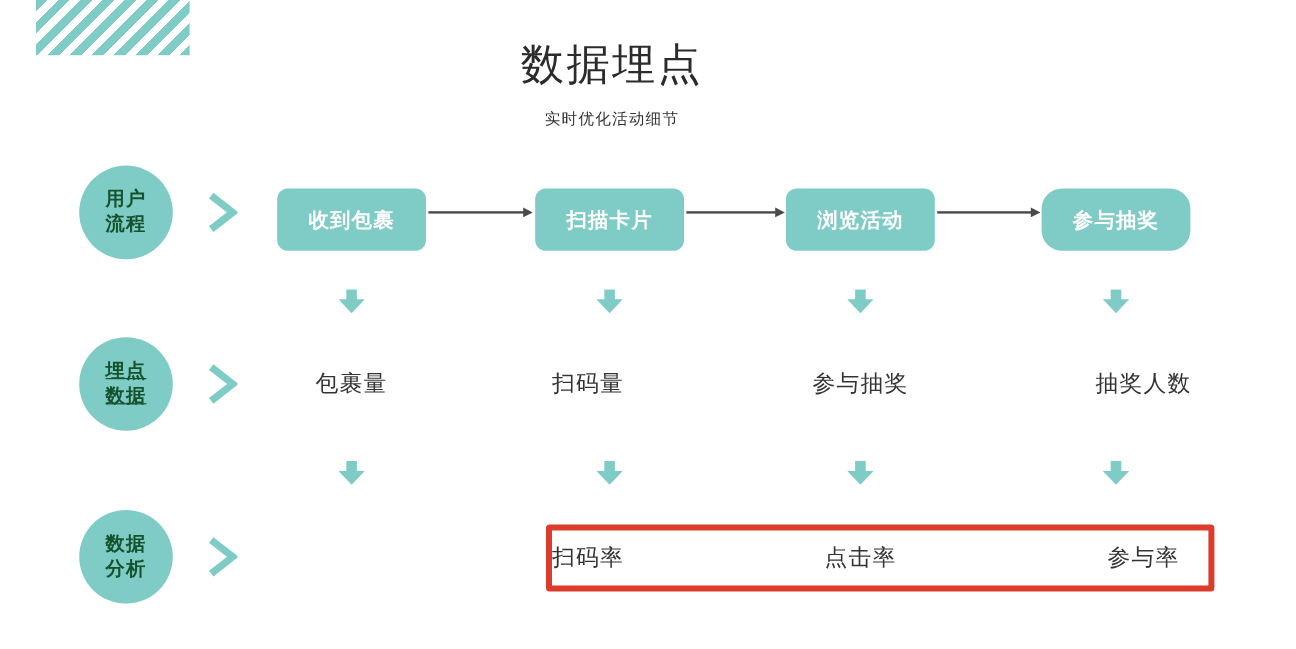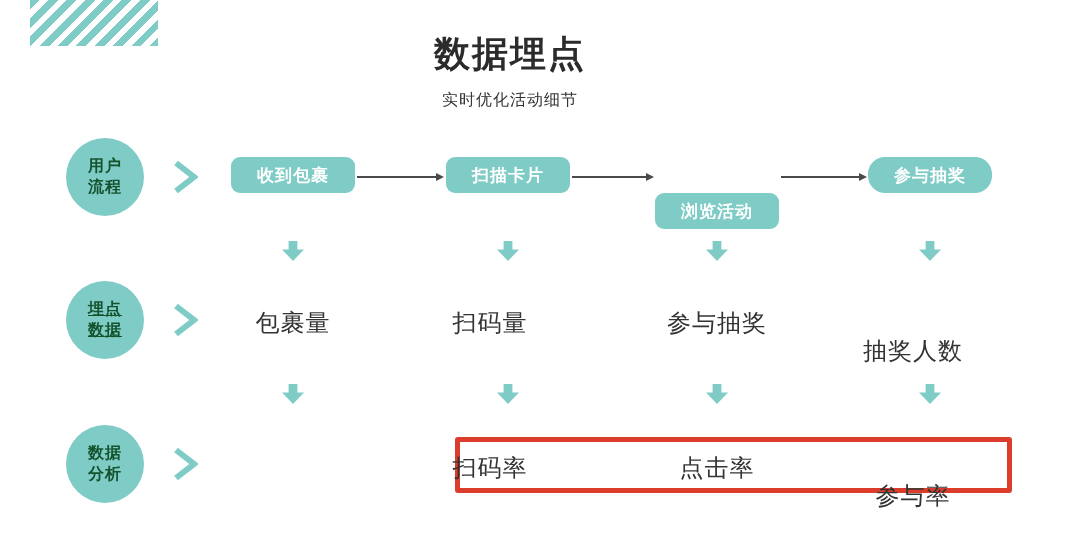--- a/index.html
+++ b/index.html
@@ -12,51 +12,51 @@
     color: #333333;
   }
 
   .stripes {
     position: absolute; left: 30px; top: 0; width: 128px; height: 46px;
     background: repeating-linear-gradient(135deg, #7fcbc6 0 7px, #ffffff 7px 13px);
   }
 
   .title {
     position: absolute; left: 0; top: 30px; width: 1020px; text-align: center;
-    font-size: 36px; font-weight: 700; color: #2b2b2b; letter-spacing: 2px;
+    font-size: 36px; font-weight: 400; color: #2b2b2b; letter-spacing: 2px;
   }
   .subtitle {
     position: absolute; left: 0; top: 90px; width: 1020px; text-align: center;
-    font-size: 16px; color: #333333; letter-spacing: 1px;
+    font-size: 13px; color: #333333; letter-spacing: 1px;
   }
 
   .circle {
     position: absolute; left: 66px; width: 78px; height: 78px; border-radius: 50%;
     background: #7fcbc6; color: #14532d; font-weight: 700; font-size: 16px;
     display: flex; flex-direction: column; align-items: center; justify-content: center;
     line-height: 1.3; letter-spacing: 1px;
   }
   .circle.r1 { top: 138px; }
   .circle.r2 { top: 281px; text-decoration: underline; }
   .circle.r3 { top: 425px; }
 
   .chevron { position: absolute; left: 172px; width: 26px; height: 34px; }
   .chevron polyline { fill: none; stroke: #7fcbc6; stroke-width: 6; }
   .chevron.r1 { top: 160px; }
   .chevron.r2 { top: 303px; }
   .chevron.r3 { top: 447px; }
 
   .pill {
-    position: absolute; top: 157px; width: 124px; height: 36px; border-radius: 9px;
+    position: absolute; top: 157px; width: 124px; height: 52px; border-radius: 9px;
     background: #7fcbc6; color: #ffffff; font-weight: 700; font-size: 17px;
     display: flex; align-items: center; justify-content: center; letter-spacing: 1px;
   }
   .pill.c1 { left: 231px; }
   .pill.c2 { left: 446px; text-align: right; }
-  .pill.c3 { left: 655px; margin-top: 36px; }
+  .pill.c3 { left: 655px; }
   .pill.c4 { left: 868px; border-radius: 17px; }
 
   .connector { position: absolute; top: 176px; height: 2px; background: #4a4a4a; }
   .connector::after {
     content: ""; position: absolute; right: -7px; top: -3px;
     border-left: 8px solid #4a4a4a;
     border-top: 4px solid transparent; border-bottom: 4px solid transparent;
   }
   .connector.k1 { left: 357px; width: 80px; }
   .connector.k2 { left: 572px; width: 75px; }
@@ -68,28 +68,28 @@
   }
   .down-arrow.g1 { top: 241px; }
   .down-arrow.g2 { top: 384px; }
   .down-arrow.c1 { left: 282px; }
   .down-arrow.c2 { left: 497px; }
   .down-arrow.c3 { left: 706px; }
   .down-arrow.c4 { left: 919px; }
 
   .metric {
     position: absolute; width: 180px; text-align: center;
-    font-size: 24px; color: #333333; letter-spacing: 1px;
+    font-size: 19px; color: #333333; letter-spacing: 1px;
   }
   .metric.row2 { top: 307px; }
   .metric.row3 { top: 452px; }
   .metric.c1 { left: 203px; }
   .metric.c2 { left: 400px; }
   .metric.c3 { left: 627px; }
-  .metric.c4 { left: 823px; margin-top: 28px; }
+  .metric.c4 { left: 863px; }
 
   .highlight-box {
     position: absolute; left: 455px; top: 437px; width: 557px; height: 56px;
     border: 5px solid #dc3c2c; border-radius: 3px;
   }
 </style>
 </head>
 <body>
 
 <div>

